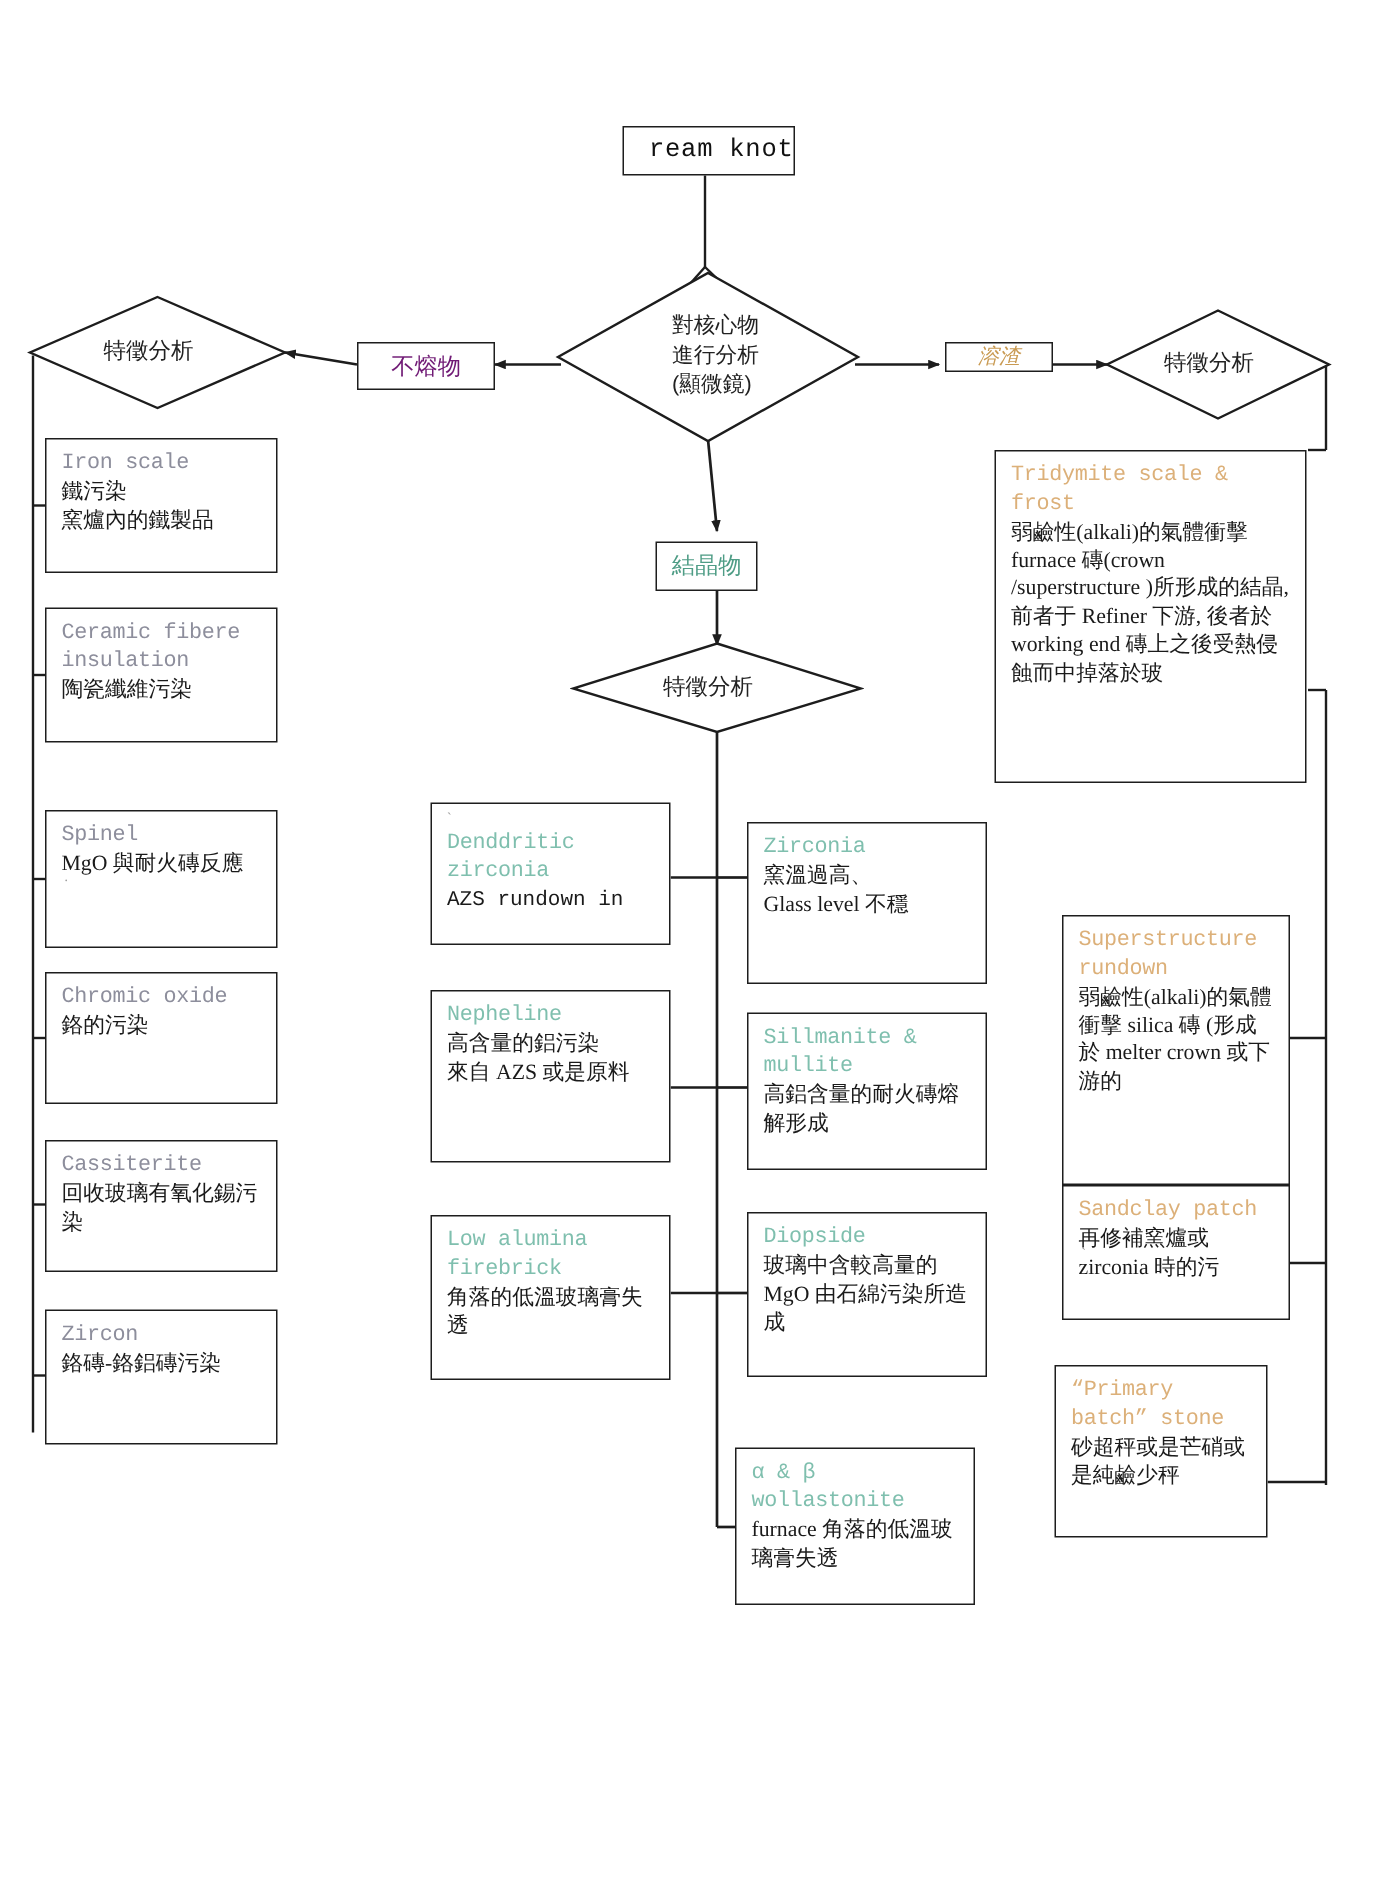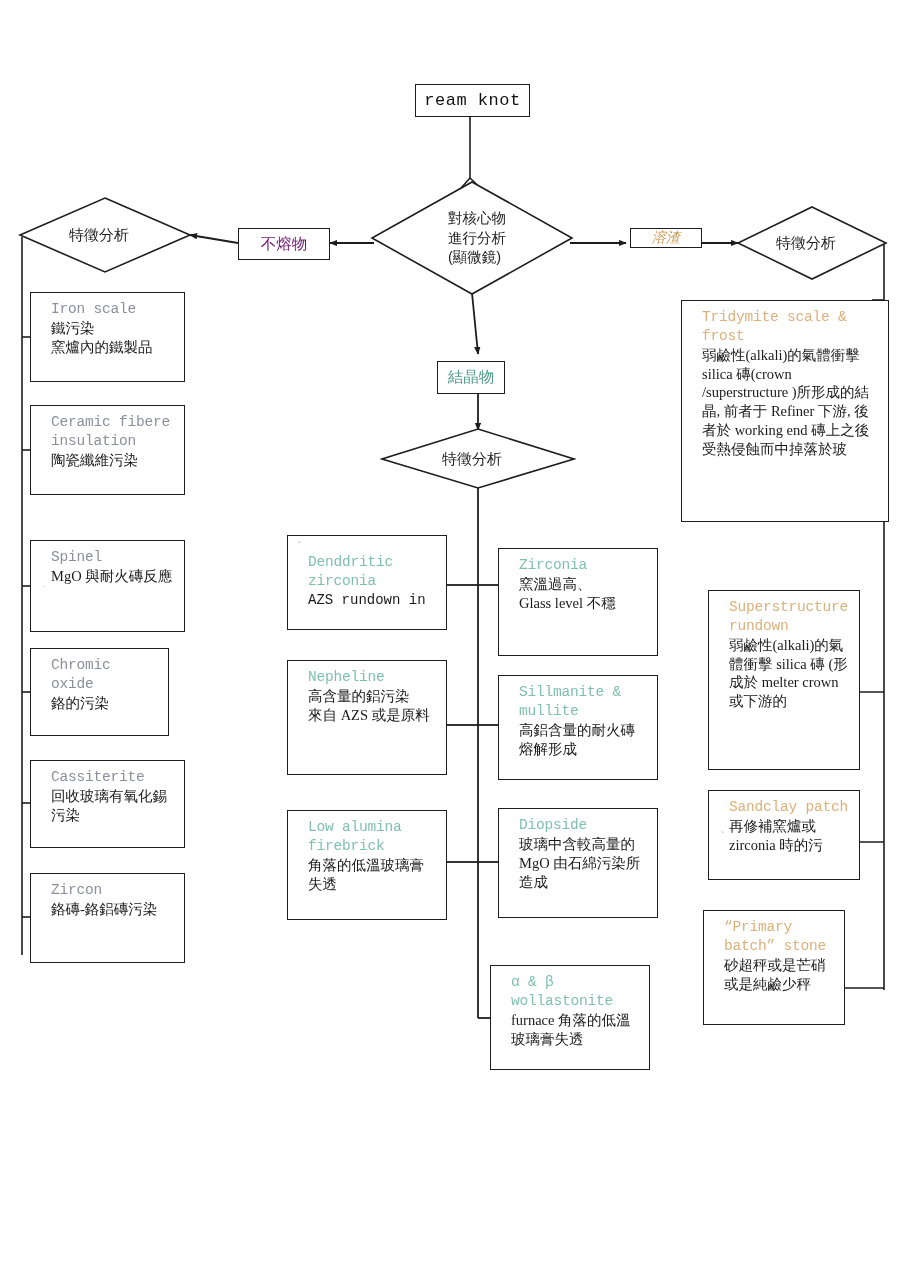--- a/index.html
+++ b/index.html
@@ -14,21 +14,21 @@
   .node{position:absolute;box-sizing:border-box;}
 
   
   .rect{
     border:1.6px solid #1d1d1d;background:#fff;
     display:block;overflow:hidden;
   }
 
   
   .titlebox{
-    display:flex;align-items:center;justify-content:center;
+    display:flex;align-items:center;justify-content:flex-end;
     font-family:"Liberation Mono","DejaVu Sans Mono",monospace;
     font-size:17px;letter-spacing:.5px;color:#111;
   }
 
   
   .pill{
     display:flex;align-items:center;justify-content:center;
     font-family:"Liberation Sans","DejaVu Sans",sans-serif;
     font-size:15.5px;
   }
@@ -42,21 +42,21 @@
     position:absolute;left:0;right:12px;top:50%;transform:translateY(-50%);
     text-align:center;
     font-family:"Liberation Sans","DejaVu Sans",sans-serif;
     font-size:15px;color:#222;line-height:1.35;
     padding:0 6px;box-sizing:border-box;
   }
   .diamond.tall .dlabel{text-align:left;padding-left:30px;}
 
   
   .card{
-    padding:7px 8px 4px 20px;box-sizing:border-box;
+    padding:7px 8px 4px 10px;box-sizing:border-box;
     line-height:1.30;
   }
   .card .ttl{
     font-family:"Liberation Mono","DejaVu Sans Mono",monospace;
     font-size:14.5px;letter-spacing:-0.2px;display:block;
   }
   .card .ttl.gray{color:#8d8e9c;}
   .card .ttl.green{color:#7fbfae;}
   .card .ttl.orange{color:#dcb079;}
   .card .body{
@@ -178,21 +178,21 @@
     <span class="ttl gray">Ceramic fibere<br>insulation</span>
     <span class="body">陶瓷纖維污染</span>
   </div>
 
   <div class="node rect card" style="left:30px;top:540px;width:155px;height:92px;">
     <span class="ttl gray">Spinel</span>
     <span class="tick" style="left:12px;top:38px;">.</span>
     <span class="body">MgO 與耐火磚反應</span>
   </div>
 
-  <div class="node rect card" style="left:30px;top:648px;width:139px;height:88px;">
+  <div class="node rect card" style="left:30px;top:648px;width:155px;height:88px;">
     <span class="ttl gray">Chromic oxide</span>
     <span class="body">鉻的污染</span>
   </div>
 
   <div class="node rect card" style="left:30px;top:760px;width:155px;height:88px;">
     <span class="ttl gray">Cassiterite</span>
     <span class="body">回收玻璃有氧化錫污染</span>
   </div>
 
   <div class="node rect card" style="left:30px;top:873px;width:155px;height:90px;">
@@ -229,26 +229,26 @@
   <div class="node rect card" style="left:498px;top:808px;width:160px;height:110px;">
     <span class="ttl green">Diopside</span>
     <span class="body">玻璃中含較高量的 MgO 由石綿污染所造成</span>
   </div>
 
   <div class="node rect card" style="left:490px;top:965px;width:160px;height:105px;">
     <span class="ttl green">α &amp; β<br>wollastonite</span>
     <span class="body">furnace 角落的低溫玻璃膏失透</span>
   </div>
 
-  <div class="node rect card" style="left:681px;top:300px;width:208px;height:222px;">
+  <div class="node rect card" style="left:663px;top:300px;width:208px;height:222px;">
     <span class="ttl orange">Tridymite scale &amp;<br>frost</span>
-    <span class="body">弱鹼性(alkali)的氣體衝擊 silica 磚(crown /superstructure )所形成的結晶, 前者于 Refiner 下游, 後者於 working end 磚上之後受熱侵蝕而中掉落於玻</span>
-  </div>
-
-  <div class="node rect card" style="left:708px;top:590px;width:152px;height:180px;">
+    <span class="body">弱鹼性(alkali)的氣體衝擊 furnace 磚(crown /superstructure )所形成的結晶, 前者于 Refiner 下游, 後者於 working end 磚上之後受熱侵蝕而中掉落於玻</span>
+  </div>
+
+  <div class="node rect card" style="left:708px;top:610px;width:152px;height:180px;">
     <span class="ttl orange">Superstructure<br>rundown</span>
     <span class="body">弱鹼性(alkali)的氣體衝擊 silica 磚 (形成於 melter crown 或下游的</span>
   </div>
 
   <div class="node rect card" style="left:708px;top:790px;width:152px;height:90px;">
     <span class="ttl orange">Sandclay patch</span>
     <span class="tick" style="left:12px;top:32px;">ˏ</span>
     <span class="body">再修補窯爐或 zirconia 時的污</span>
   </div>
 

